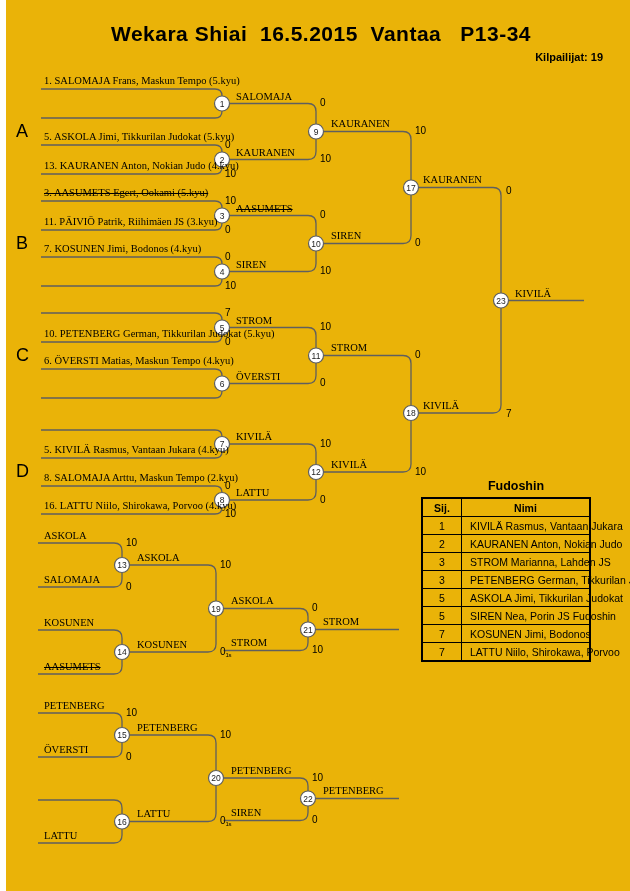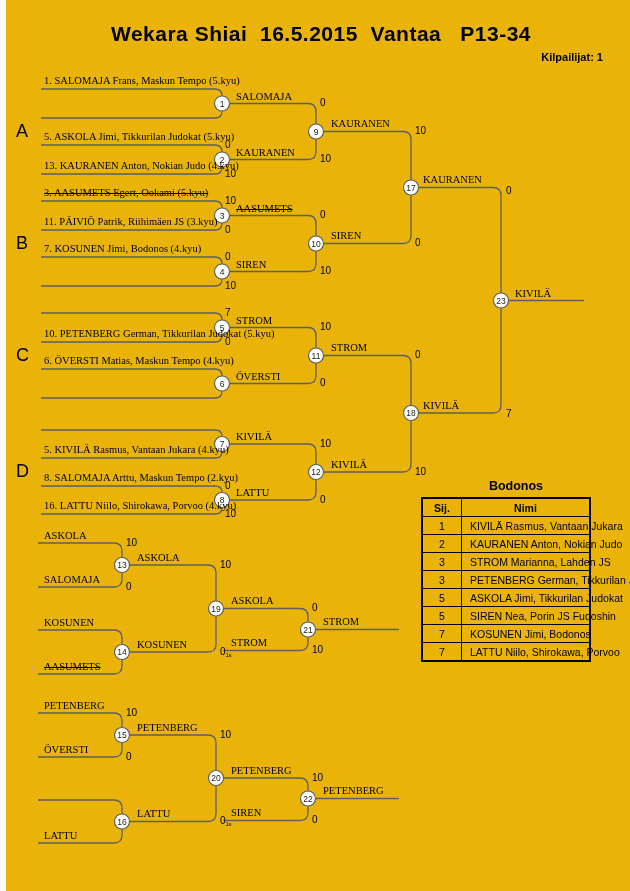--- a/index.html
+++ b/index.html
@@ -28,21 +28,21 @@
   table.results th{font-weight:bold;text-align:center;}
   table.results td.place{text-align:center;width:38px;}
   table.results td.name{text-align:left;padding-left:8px;white-space:nowrap;}
 </style>
 </head>
 <body>
 
 <div id="sheet">
 
   <div class="title">Wekara Shiai  16.5.2015  Vantaa   P13-34</div>
-  <div class="competitors">Kilpailijat: 1</div>
+  <div class="competitors">Kilpailijat: 19</div>
 
   <svg class="lines" width="630" height="891" viewBox="0 0 630 891">
     <g>
 
       <path d="M35 89 H209 Q216 89 216 96"></path>
         <path d="M35 118 H209 Q216 118 216 111"></path>
       <path d="M35 145 H209 Q216 145 216 152"></path>
         <path d="M35 174 H209 Q216 174 216 167"></path>
       <path d="M35 201 H209 Q216 201 216 208"></path>
         <path d="M35 230 H209 Q216 230 216 223"></path>
@@ -277,21 +277,21 @@
   <div class="lbl" style="left:225px;top:806px;">SIREN</div>
   <div class="lbl" style="left:317px;top:784px;">PETENBERG</div>
 
   <div class="score" style="left:120px;top:713px;">10</div>
   <div class="score" style="left:120px;top:757px;">0</div>
   <div class="score" style="left:214px;top:735px;">10</div>
   <div class="score" style="left:214px;top:821px;"><span>0</span><span class="sub">1s</span></div>
   <div class="score" style="left:306px;top:778px;">10</div>
   <div class="score" style="left:306px;top:820px;">0</div>
 
-  <div class="results-title">Bodonos</div>
+  <div class="results-title">Fudoshin</div>
   <table class="results">
     <tbody>
         <tr>
       <th style="width:38px;">Sij.</th>
       <th>Nimi</th>
     </tr>
     <tr>
           <td class="place">1</td>
           <td class="name">KIVILÄ Rasmus, Vantaan Jukara</td>
         </tr>

